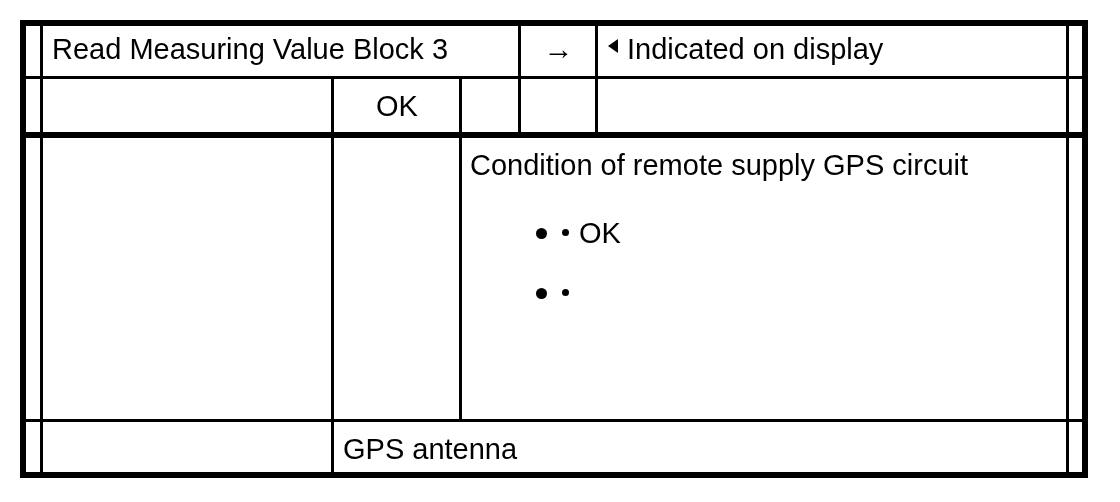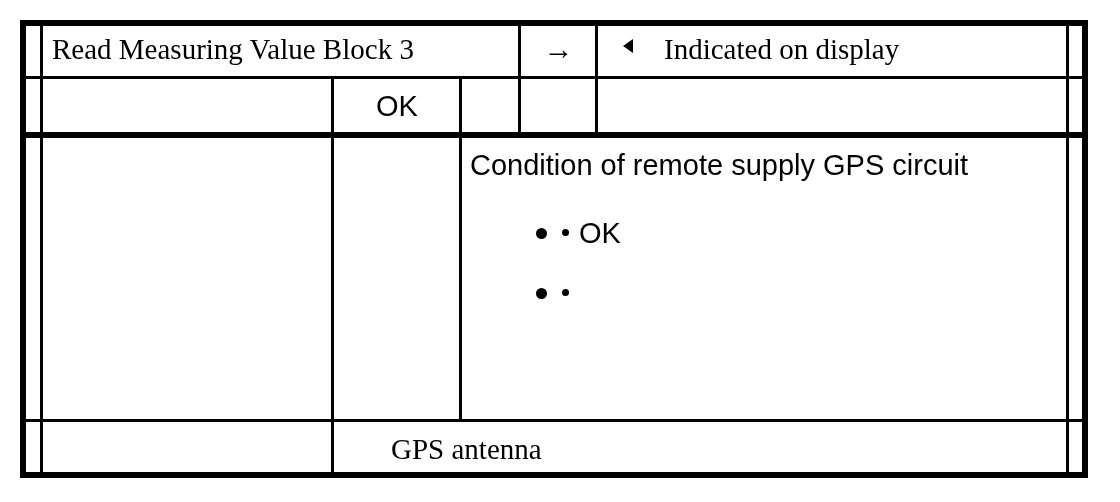--- a/index.html
+++ b/index.html
@@ -32,26 +32,26 @@
   .cell {
     position: absolute;
     display: flex;
     align-items: center;
     font-size: 29px;
     line-height: 1.05;
     letter-spacing: 0px;
     white-space: nowrap;
   }
   .cell.center { justify-content: center; }
-  .cell.left   { justify-content: flex-start; font-family: Liberation Serif, serif; }
+  .cell.left   { justify-content: flex-start; }
 
   
   #title-cell      { left: 52px;  top: 22px;  width: 460px; height: 54px; }
   #arrow-cell      { left: 520px; top: 22px;  width: 77px;  height: 54px; font-size: 28px; }
-  #indicated-cell  { left: 623px; top: 22px;  width: 450px; height: 54px; gap: 22px; }
+  #indicated-cell  { left: 608px; top: 22px;  width: 450px; height: 54px; }
 
   
   #param-cell      { left: 42px;  top: 80px;  width: 291px; height: 52px; }
   #value-cell      { left: 333px; top: 80px;  width: 128px; height: 52px; }
 
   
   #body-heading {
     position: absolute;
     left: 470px;
     top: 150px;
@@ -96,21 +96,21 @@
     border-radius: 50%;
     background: #000000;
     margin-right: 10px;
     position: relative;
     top: -7px;
     flex: 0 0 auto;
   }
   .bullet-text { display: inline-block; }
 
   
-  #footer-cell { left: 343px; top: 424px; width: 700px; height: 50px; margin-left: 48px; }
+  #footer-cell { left: 343px; top: 424px; width: 700px; height: 50px; }
 
   
   .tri-left {
     display: inline-block;
     width: 0;
     height: 0;
     border-top: 7px solid transparent;
     border-bottom: 7px solid transparent;
     border-right: 10px solid #000000;
     margin-right: 9px;

